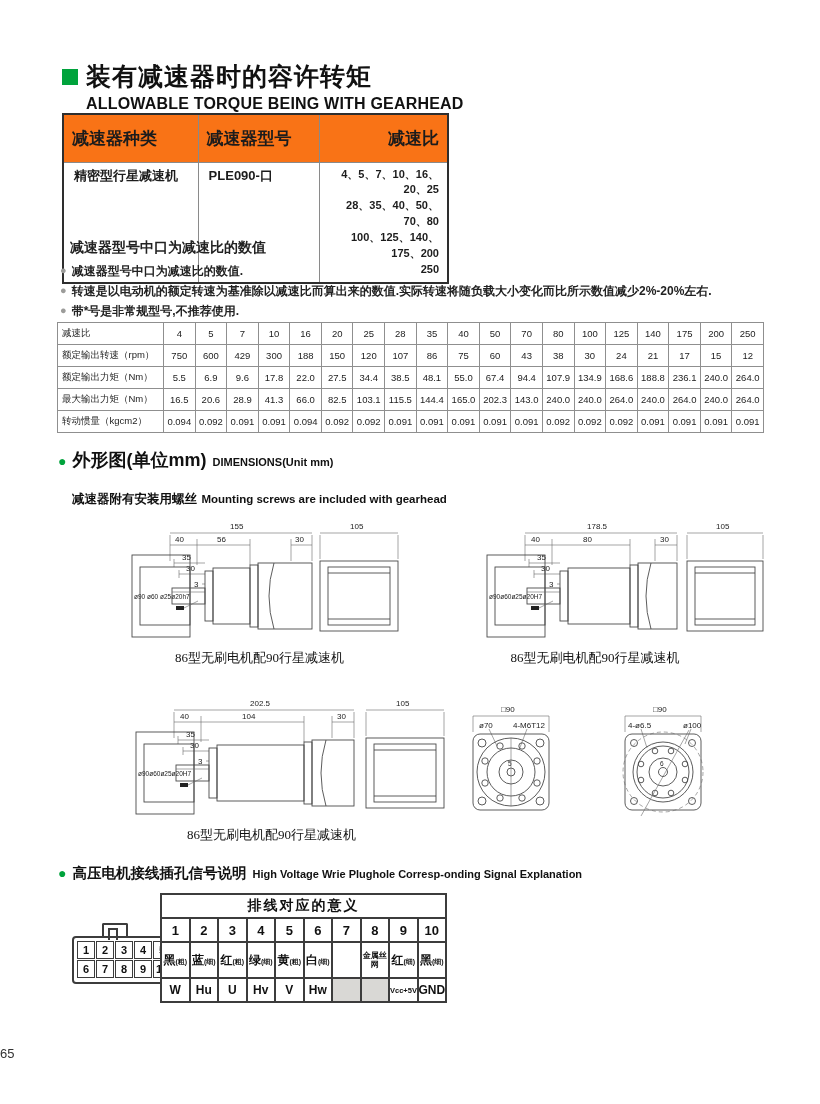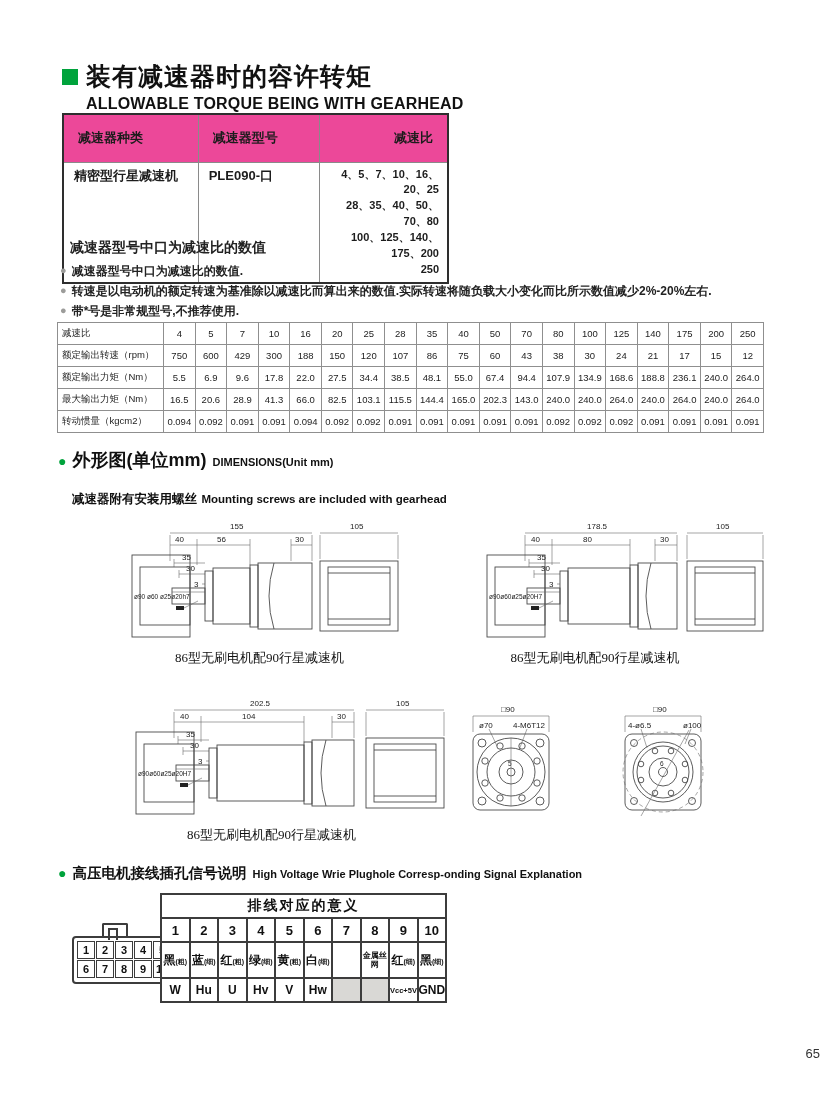--- a/index.html
+++ b/index.html
@@ -10,21 +10,21 @@
   .title-block { position:absolute; left:62px; top:60px; }
   .title-row { display:flex; align-items:center; gap:8px; }
   .green-square { width:16px; height:16px; background:#00a33c; display:inline-block; }
   .main-title { font-size:25px; font-weight:700; letter-spacing:1px; color:#111; }
   .sub-title { font-size:16px; font-weight:700; margin:2px 0 0 24px; color:#111; letter-spacing:0.2px; }
 
   
   .gear-table { position:absolute; left:62px; top:113px; width:387px; border-collapse:collapse; border:2px solid #2e2e2e; }
   .gear-table th, .gear-table td { border-left:1px solid #8a8a8a; vertical-align:middle; }
   .gear-table th:first-child, .gear-table td:first-child { border-left:none; }
-  .gear-table thead th { background:#ec4899; height:48px; font-size:13px; font-weight:700; text-align:left; padding:0 14px; border-bottom:1px solid #8a8a8a; }
+  .gear-table thead th { background:#f97316; height:48px; font-size:17px; font-weight:700; text-align:left; padding:0 8px; border-bottom:1px solid #8a8a8a; }
   .gear-table thead th.r { text-align:right; }
   .gear-table tbody td { height:70px; font-size:13px; font-weight:700; padding:4px 10px; vertical-align:top; }
   .gear-table tbody td.ratios { font-size:11px; text-align:right; white-space:pre-line; line-height:1.45; padding-right:8px; }
   .gear-table col.c1 { width:136px; } .gear-table col.c2 { width:122px; } .gear-table col.c3 { width:129px; }
 
   .model-note { position:absolute; left:70px; top:239px; font-size:14px; font-weight:700; color:#222; }
 
   .notes { position:absolute; left:60px; top:263px; }
   .note-line { display:flex; align-items:flex-start; gap:5px; margin-bottom:3px; font-size:12px; font-weight:700; color:#222; }
   .note-bullet { color:#9c9c9a; font-size:11px; line-height:15px; }
@@ -67,21 +67,21 @@
   .wiring-table td { border:2px solid #3c3c3c; text-align:center; vertical-align:middle; background:#fff; color:#111; }
   .wiring-table td.title { font-size:14px; font-weight:700; height:24px; letter-spacing:2px; }
   .wiring-table td.pin { font-size:13px; font-weight:700; height:24px; }
   .wiring-table td.color { height:36px; font-size:12px; font-weight:700; padding:0; }
   .wiring-table td.color .sub { font-size:7px; font-weight:700; }
   .wiring-table td.color.small { font-size:8px; line-height:1.15; }
   .wiring-table td.sig { height:24px; font-size:12px; font-weight:700; }
   .wiring-table td.sig.small { font-size:7.5px; }
   .wiring-table td.gray { background:#d9d8d5; }
 
-  .page-number { position:absolute; left:0; top:1046px; width:820px; text-align:right; font-size:13px; color:#333; }
+  .page-number { position:absolute; left:0; top:1046px; width:820px; text-align:left; font-size:13px; color:#333; }
 </style>
 </head>
 <body>
 
 <div class="page">
 
   <div class="title-block">
     <div class="title-row">
       <span class="green-square"></span>
       <span class="main-title">装有减速器时的容许转矩</span>

